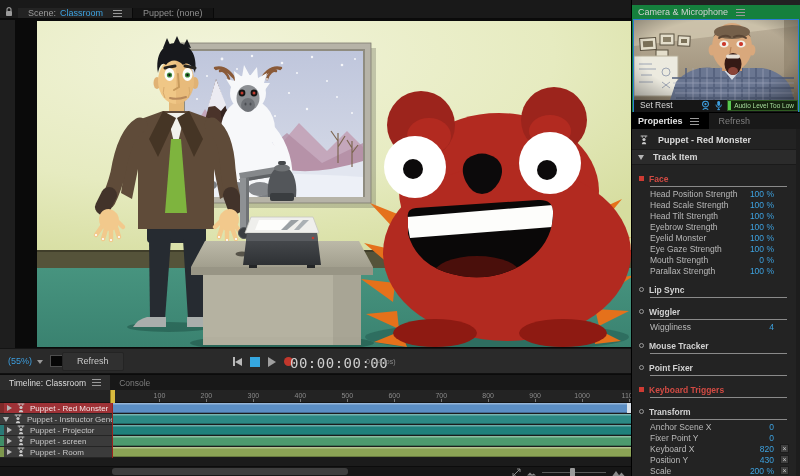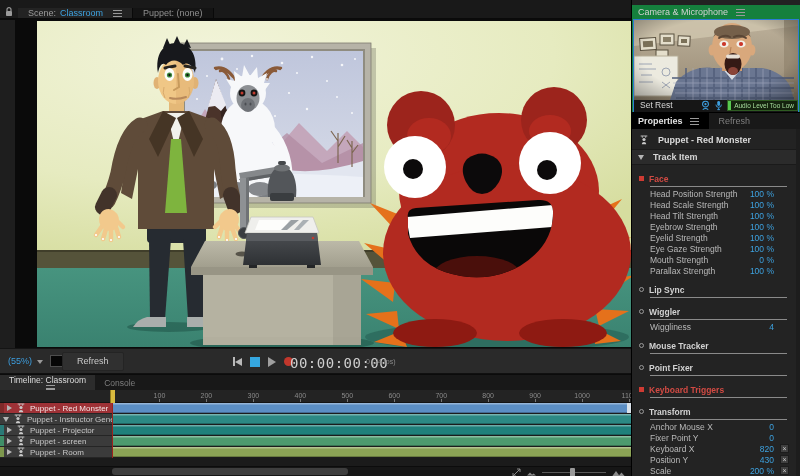--- a/index.html
+++ b/index.html
@@ -35,21 +35,21 @@
   .tr-stop { width:10px; height:10px; background:#35a7e0;}
   .tr-play { width:0; height:0; border-top:5px solid transparent; border-bottom:5px solid transparent; border-left:8px solid #9f9f9f;}
   .tr-rec { width:9px; height:9px; border-radius:50%; background:#c2372c;}
   #timecode { position:absolute; left:290px; top:6px; font-size:14px; color:#cfcfcf; font-family:"DejaVu Sans Mono", monospace; letter-spacing:.5px;}
   #frame-info { position:absolute; left:366px; top:9px; font-size:7px; color:#8b8b8b;}
 
   
   #timeline-panel { position:absolute; left:0; top:375px; width:631px; height:101px; background:#202020;}
   #tl-tabs { position:absolute; left:0; top:0; width:100%; height:15px; background:#181818; display:flex;}
   .tl-tab { display:flex; align-items:center; padding:0 9px; font-size:8.5px; color:#7d7d7d; }
-  .tl-tab.active { background:#2c2c2c; color:#dcdcdc;flex-direction:column; }
+  .tl-tab.active { background:#2c2c2c; color:#dcdcdc; }
   #tl-ruler { position:absolute; left:0; top:15px; width:100%; height:13px; background:#232323; border-bottom:1px solid #141414;}
   .rl-num { position:absolute; top:2px; transform:translateX(-50%); font-size:7px; color:#8a8a8a;}
   .rl-tick { position:absolute; bottom:0; width:1px; height:3px; background:#777;}
   #playhead-flag { position:absolute; left:110px; top:15px; width:5px; height:13px; background:#d8b93e; border-left:1px solid #8f7a1e;}
   #playhead-line { position:absolute; left:112px; top:28px; width:1px; height:63px; background:#9c221c;}
   #tl-names { position:absolute; left:0; top:28px; width:112px;}
   #tl-bars { position:absolute; left:112px; top:28px; right:0;}
   .tname { height:11px; display:flex; align-items:center; background:#3b3b3b; border-bottom:1px solid #252525; font-size:8px; color:#c6c6c6; overflow:hidden; white-space:nowrap;}
   .tname.sel { background:#9e3136; color:#f3e6e6;}
   .tchip { width:4px; align-self:stretch; margin-right:3px;}
@@ -638,21 +638,21 @@
             </div>
             <div class="prop-row">
               <span class="prop-label">Head Tilt Strength</span>
               <span class="prop-value">100 %</span>
             </div>
             <div class="prop-row">
               <span class="prop-label">Eyebrow Strength</span>
               <span class="prop-value">100 %</span>
             </div>
             <div class="prop-row">
-              <span class="prop-label">Eyelid Strength</span>
+              <span class="prop-label">Eyelid Monster</span>
               <span class="prop-value">100 %</span>
             </div>
             <div class="prop-row">
               <span class="prop-label">Eye Gaze Strength</span>
               <span class="prop-value">100 %</span>
             </div>
             <div class="prop-row">
               <span class="prop-label">Mouth Strength</span>
               <span class="prop-value">0 %</span>
             </div>
@@ -700,21 +700,21 @@
             </div>
             <div class="prop-sec-line"></div>
           </div>
           <div class="prop-section">
             <div class="prop-sec-head">
               <span class="bullet-dot"></span>
               <span class="prop-sec-title">Transform</span>
             </div>
             <div class="prop-sec-line"></div>
             <div class="prop-row">
-              <span class="prop-label">Anchor Mouse X</span>
+              <span class="prop-label">Anchor Scene X</span>
               <span class="prop-value">0</span>
             </div>
             <div class="prop-row">
               <span class="prop-label">Fixer Point Y</span>
               <span class="prop-value">0</span>
             </div>
             <div class="prop-row">
               <span class="prop-label">Keyboard X</span>
               <span class="prop-value">820</span>
               <span class="prop-x">×</span>

